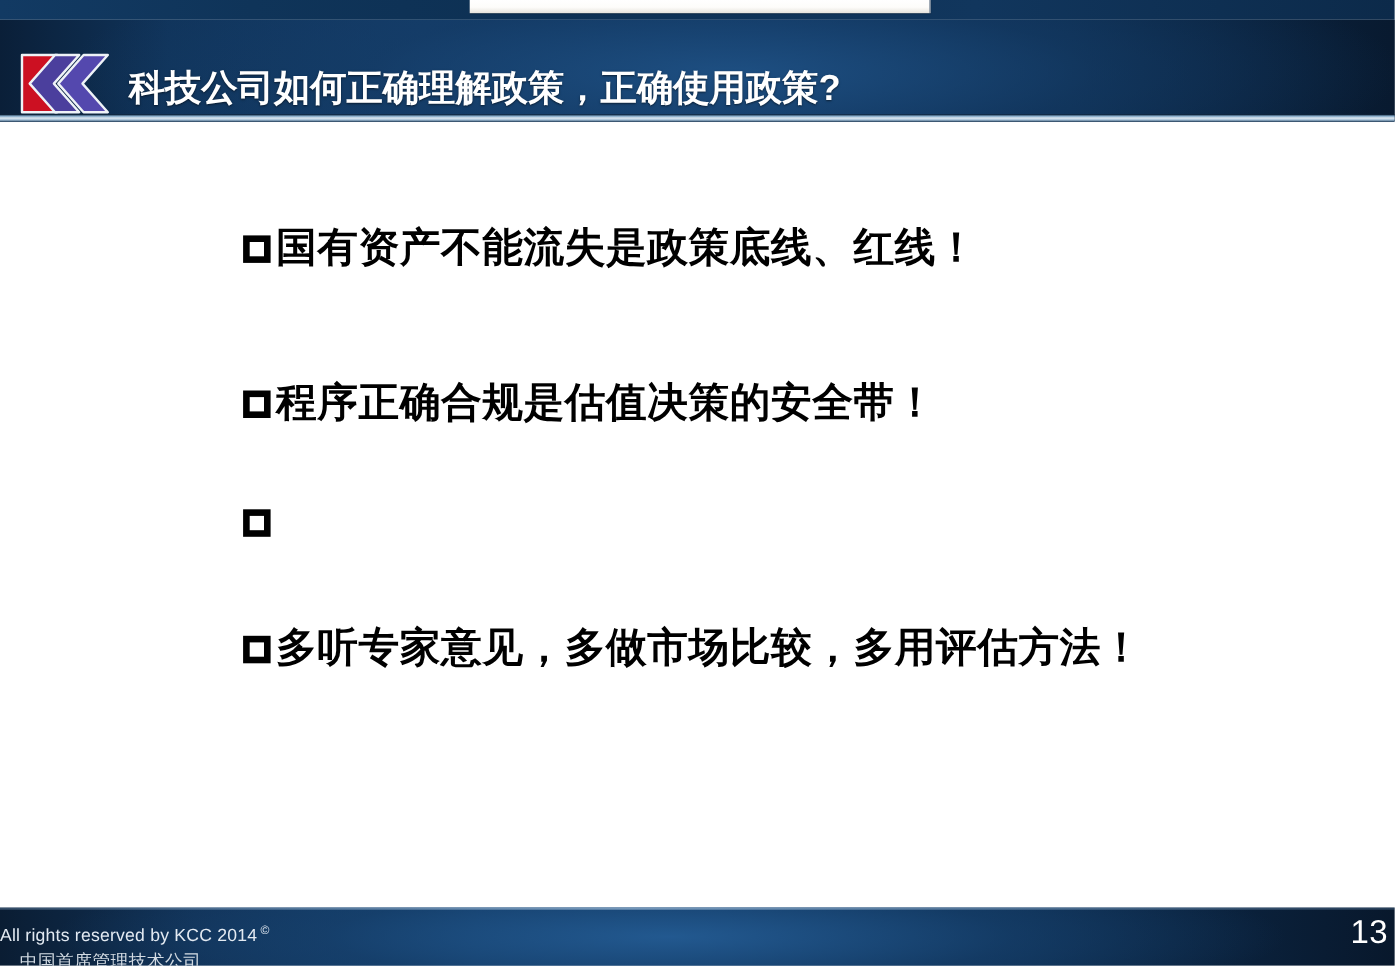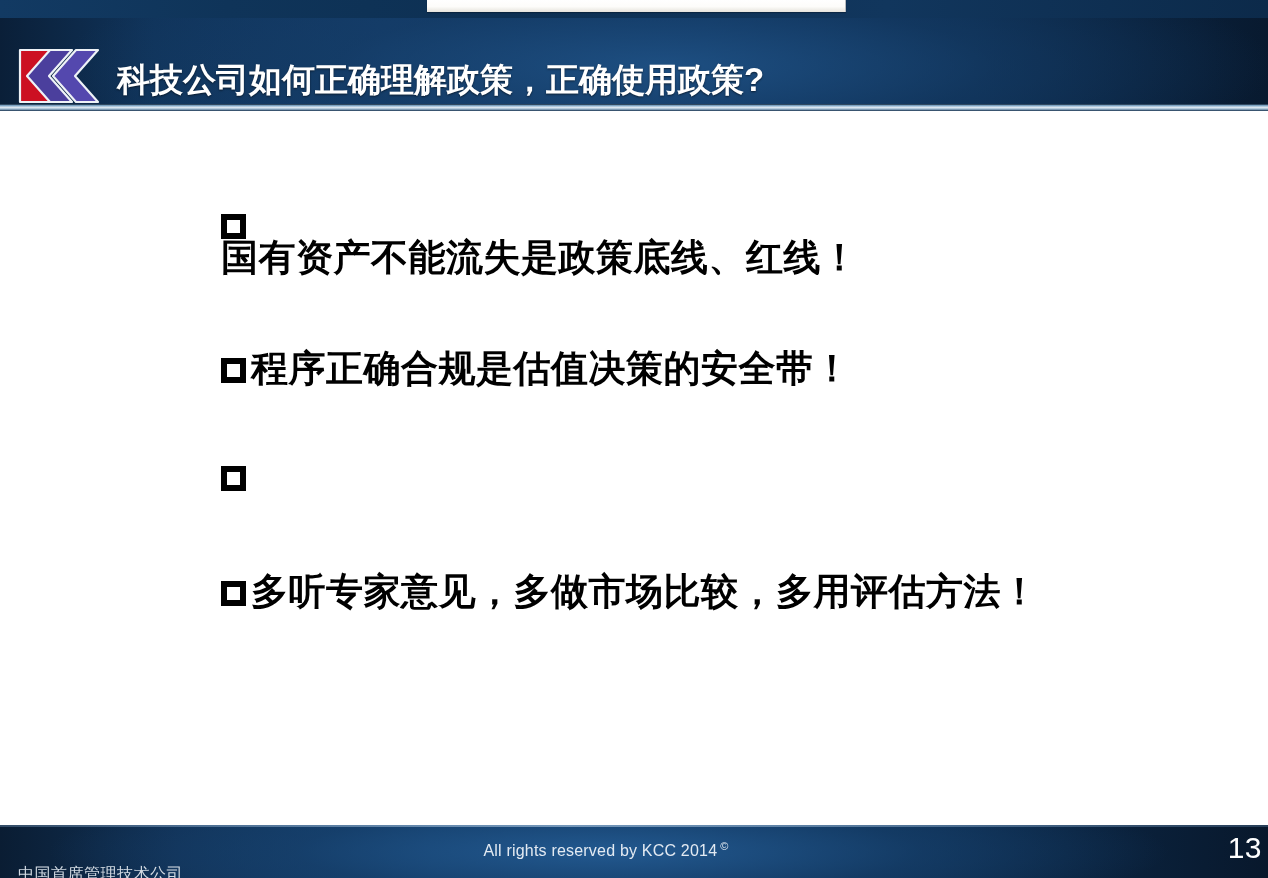--- a/index.html
+++ b/index.html
@@ -114,21 +114,21 @@
   }
   .bullet-row {
     display: flex;
     align-items: flex-start;
     color: #000000;
     font-size: 37px;
     font-weight: bold;
     line-height: 1.0;
     white-space: nowrap;
   }
-  .bullet-row.gap1 { margin-bottom: 74px; flex-direction: column; }
+  .bullet-row.gap1 { margin-bottom: 104px; }
   .bullet-row.gap2 { margin-bottom: 71px; text-align: right; }
   .bullet-row.gap3 { margin-bottom: 82px; }
 
   .bullet-mark {
     flex: 0 0 auto;
     width: 25px;
     height: 25px;
     margin-top: 8px;
     margin-right: 5px;
     border: 6px solid #000000;
@@ -178,25 +178,23 @@
     font-weight: normal;
     letter-spacing: 0.5px;
     font-family: "DejaVu Sans", "Liberation Sans", sans-serif;
     margin-top: 24px;
   }
   .footer-center {
     position: absolute;
     left: 0;
     top: 15px;
     width: 1140px;
-    text-align: center;
     color: #e3eaf2;
     font-size: 16px;
     letter-spacing: 0.2px;
-    padding-left: 36px;
   }
   .footer-center .copy {
     font-size: 11px;
     vertical-align: super;
     margin-left: 3px;
   }
   .footer-page {
     position: absolute;
     right: 6px;
     top: 6px;

